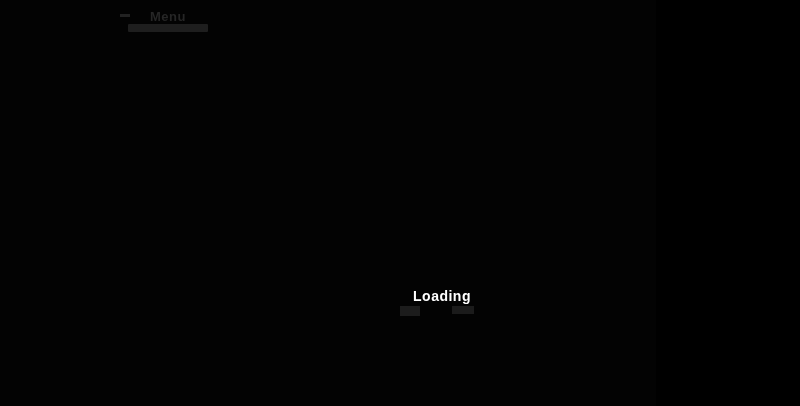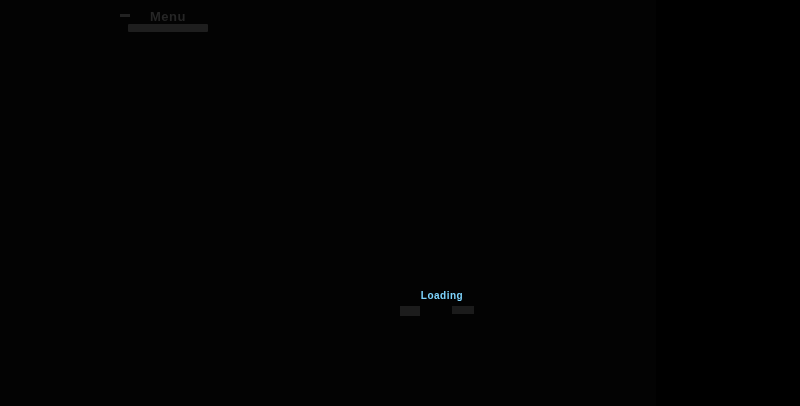--- a/index.html
+++ b/index.html
@@ -59,23 +59,23 @@
     top: 14px;
     width: 10px;
     height: 3px;
     background: #222222;
   }
   #center-label {
     left: 396px;
     top: 283px;
     width: 92px;
     height: 26px;
-    font-size: 10px;
+    font-size: 14px;
     font-weight: bold;
-    color: #7dd3fc;
+    color: #ffffff;
     display: flex;
     align-items: center;
     justify-content: center;
     text-align: center;
     overflow: hidden;
   }
   #center-underline {
     position: absolute;
     left: 400px;
     top: 306px;

